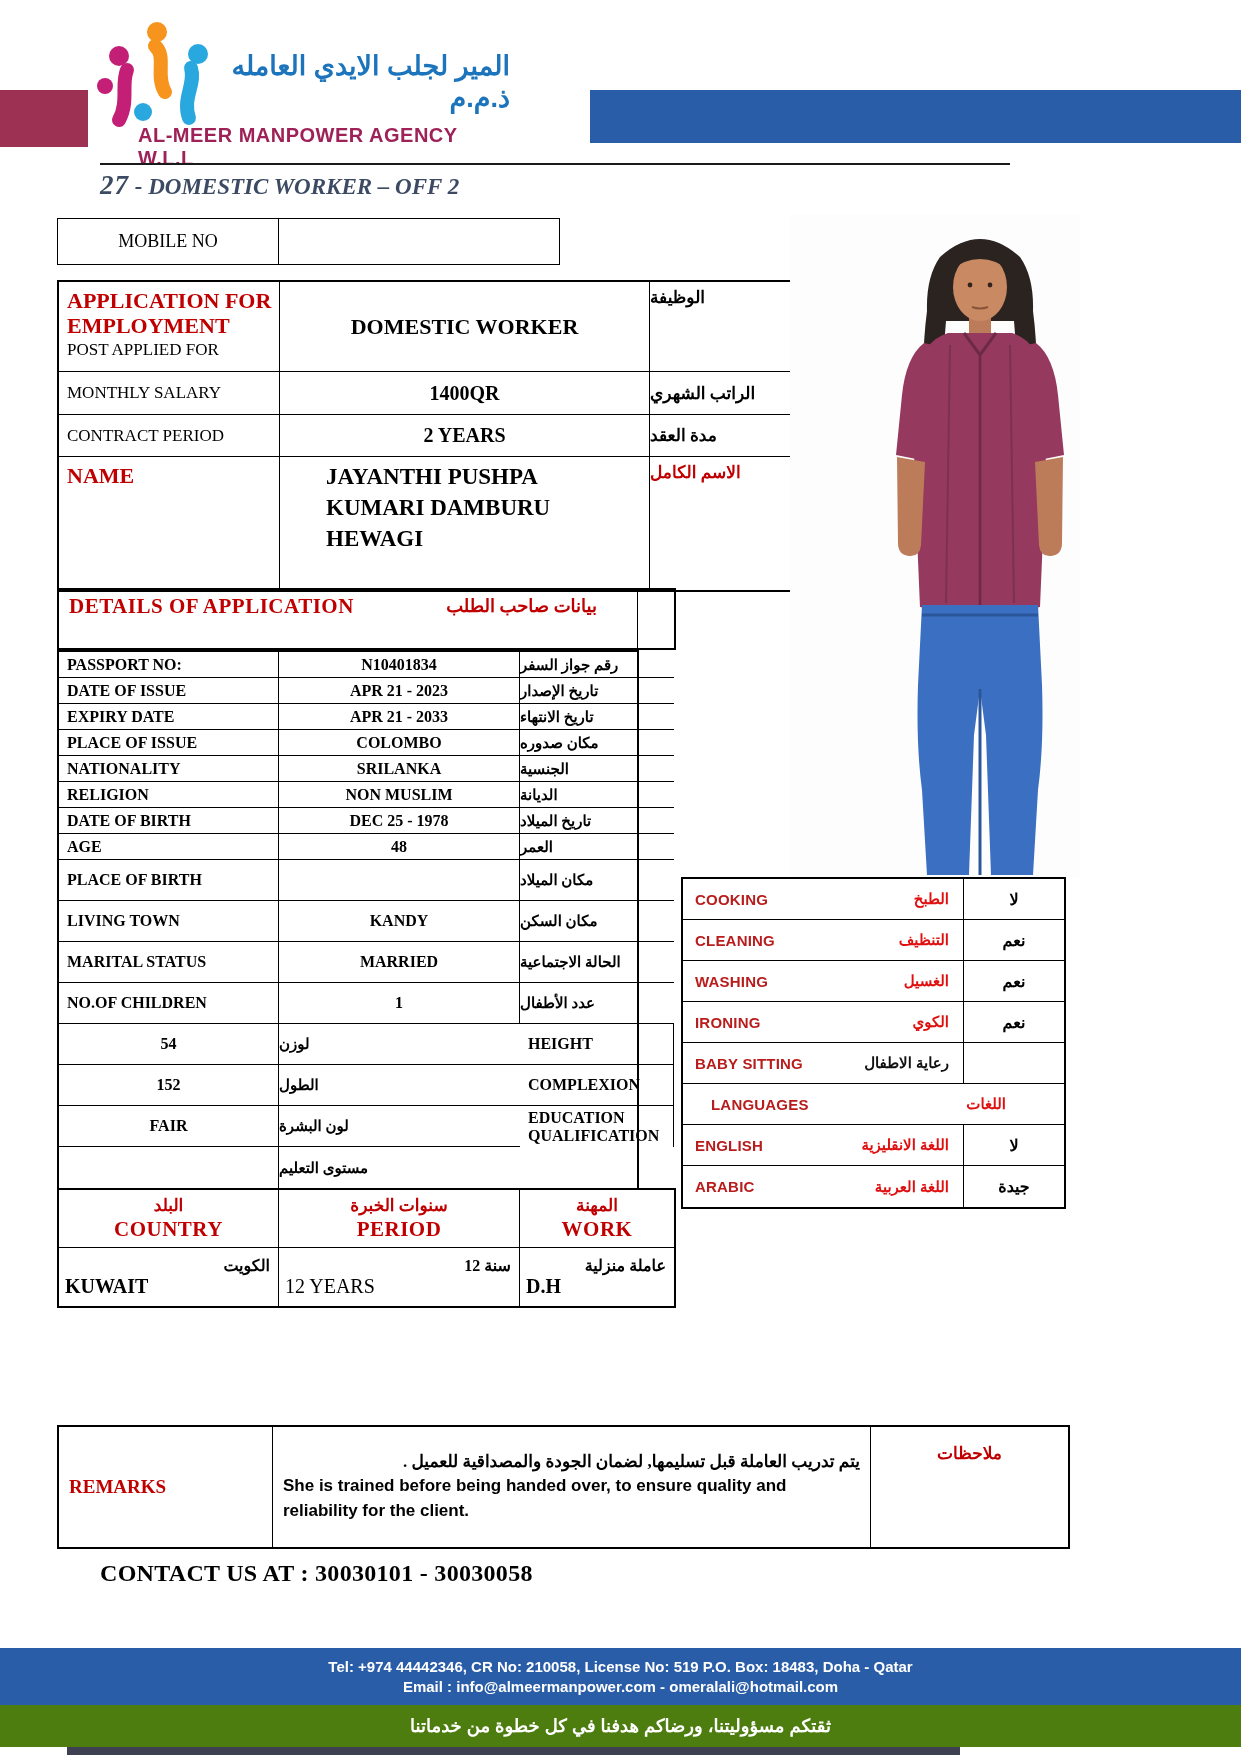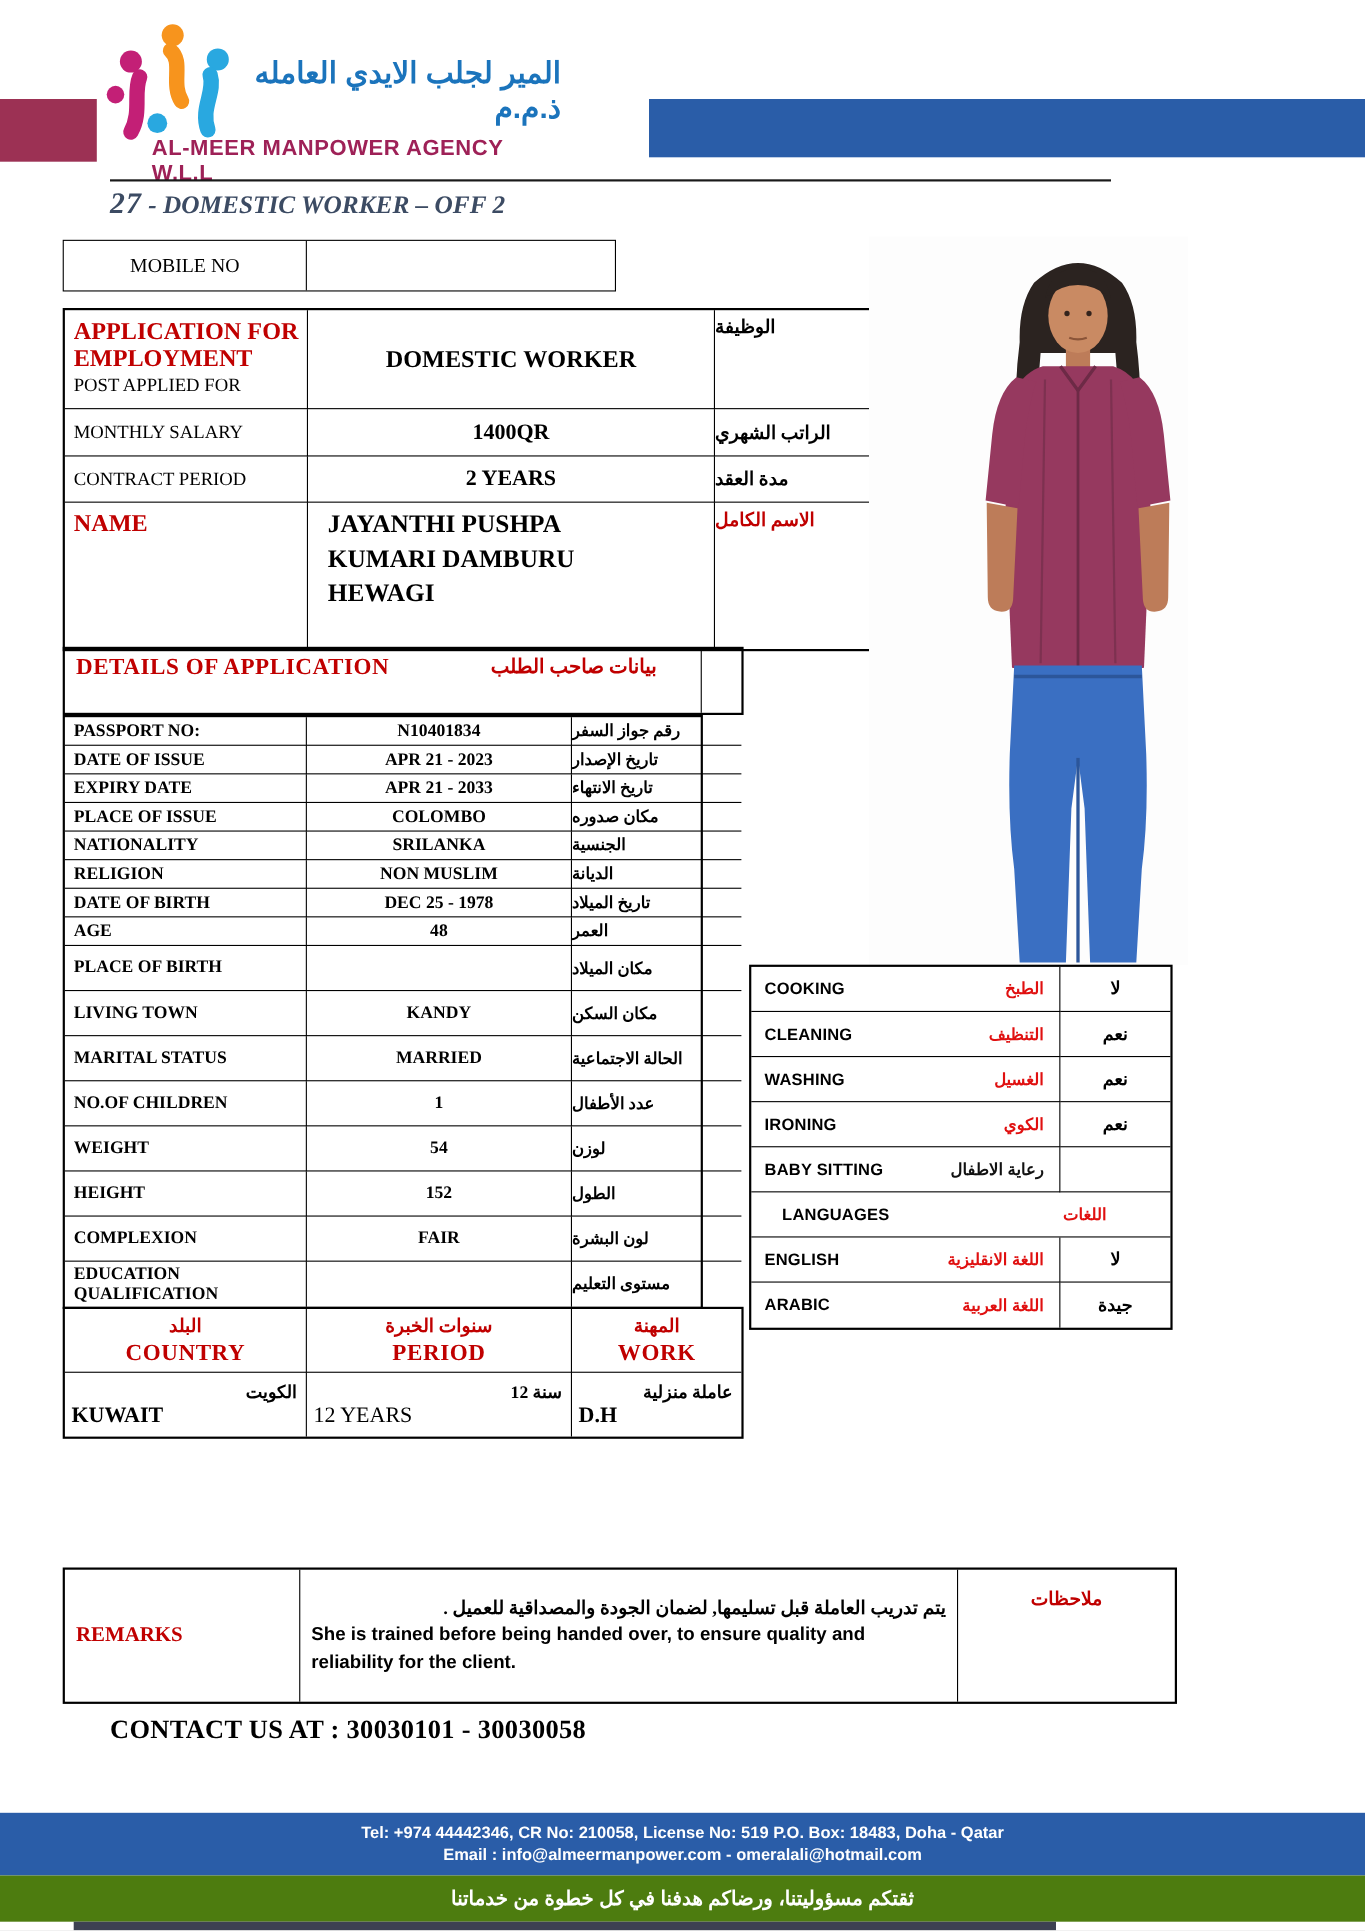--- a/index.html
+++ b/index.html
@@ -34,21 +34,21 @@
   
   .app-tbl{left:57px;top:280px;width:755px;height:312px;grid-template-columns:221px 370px 160px;
            grid-template-rows:90px 43px 42px 133px;}
   .app-label{flex-direction:column;align-items:flex-start;justify-content:flex-start;padding:6px 4px 0 8px;font-size:17px;}
   .red{color:#c00000;font-weight:bold;}
   .app-label .l1{color:#c00000;font-weight:bold;font-size:22px;line-height:1.15;}
   .app-label .l2{font-size:17px;line-height:1.3;}
   .vcell{justify-content:center;font-weight:bold;font-size:20px;text-align:center;}
   .vbig{font-size:22px;}
   .name-cell{align-items:flex-start;padding:4px 0 0 18px;}
-  .name-cell span{display:block;width:260px;font-weight:bold;font-size:23px;line-height:1.35;}
+  .name-cell span{display:block;width:260px;font-weight:bold;font-size:23px;line-height:1.35;margin-left:28px;}
   .acell{justify-content:flex-end;padding-right:8px;font-weight:bold;font-size:17px;direction:rtl;text-align:right;}
   .atop{align-items:flex-start;padding-top:5px;}
   .plain-label{padding-left:8px;font-size:17px;}
 
   
   .dt-head{left:57px;top:588px;width:619px;height:62px;border:2px solid #000;display:flex;}
   .dt-head .main{flex:1;position:relative;border-right:1px solid #000;}
   .dt-head .side{width:36px;}
   .dt-title{position:absolute;left:10px;top:4px;font-weight:bold;font-size:21px;color:#c00000;letter-spacing:.5px;}
   .dt-title-ar{position:absolute;right:40px;top:5px;font-weight:bold;font-size:18px;color:#c00000;direction:rtl;}
@@ -69,21 +69,21 @@
   .exp-d{flex-direction:column;align-items:stretch;justify-content:center;gap:0;}
   .exp-d .ar{font-weight:bold;font-size:16px;text-align:right;padding-right:8px;}
   .exp-d .ar.ltr{direction:ltr;}
   .exp-d .en{font-size:20px;padding-left:6px;}
   .exp-d .en.b{font-weight:bold;}
 
   
   .skl-tbl{left:681px;top:877px;width:385px;height:332px;grid-template-columns:281px 100px;
            grid-template-rows:repeat(8,41px);font-family:"Liberation Sans",sans-serif;}
   .skl-lab{justify-content:space-between;padding:0 14px 0 12px;}
-  .skl-lab .en{color:#000000;font-weight:bold;font-size:15px;letter-spacing:.2px;}
+  .skl-lab .en{color:#b91c1c;font-weight:bold;font-size:15px;letter-spacing:.2px;}
   .skl-lab .ar{color:#e01010;font-weight:bold;font-size:15px;direction:rtl;}
   .skl-lab .ar.dark{color:#111;}
   .skl-val{justify-content:center;font-weight:bold;font-size:16px;font-family:"Liberation Serif",serif;}
   .skl-span{grid-column:1 / span 2;padding:0 58px 0 28px;}
 
   
   .photo{left:790px;top:215px;width:290px;height:662px;background:#fdfdfd;}
 
   
   .rem-tbl{left:57px;top:1425px;width:1013px;height:124px;grid-template-columns:214px 598px 197px;
@@ -215,21 +215,20 @@
     <div class="c lc da" dir="rtl">مكان السكن</div>
 
     <div class="c dl">MARITAL STATUS</div>
     <div class="c dv">MARRIED</div>
     <div class="c lc da" dir="rtl">الحالة الاجتماعية</div>
 
     <div class="c dl">NO.OF CHILDREN</div>
     <div class="c dv">1</div>
     <div class="c lc da" dir="rtl">عدد الأطفال</div>
 
-    <div class="c dl">WEIGHT</div>
     <div class="c dv">54</div>
     <div class="c lc da" dir="rtl">لوزن</div>
 
     <div class="c dl">HEIGHT</div>
     <div class="c dv">152</div>
     <div class="c lc da" dir="rtl">الطول</div>
 
     <div class="c dl">COMPLEXION</div>
     <div class="c dv">FAIR</div>
     <div class="c lc da" dir="rtl">لون البشرة</div>

